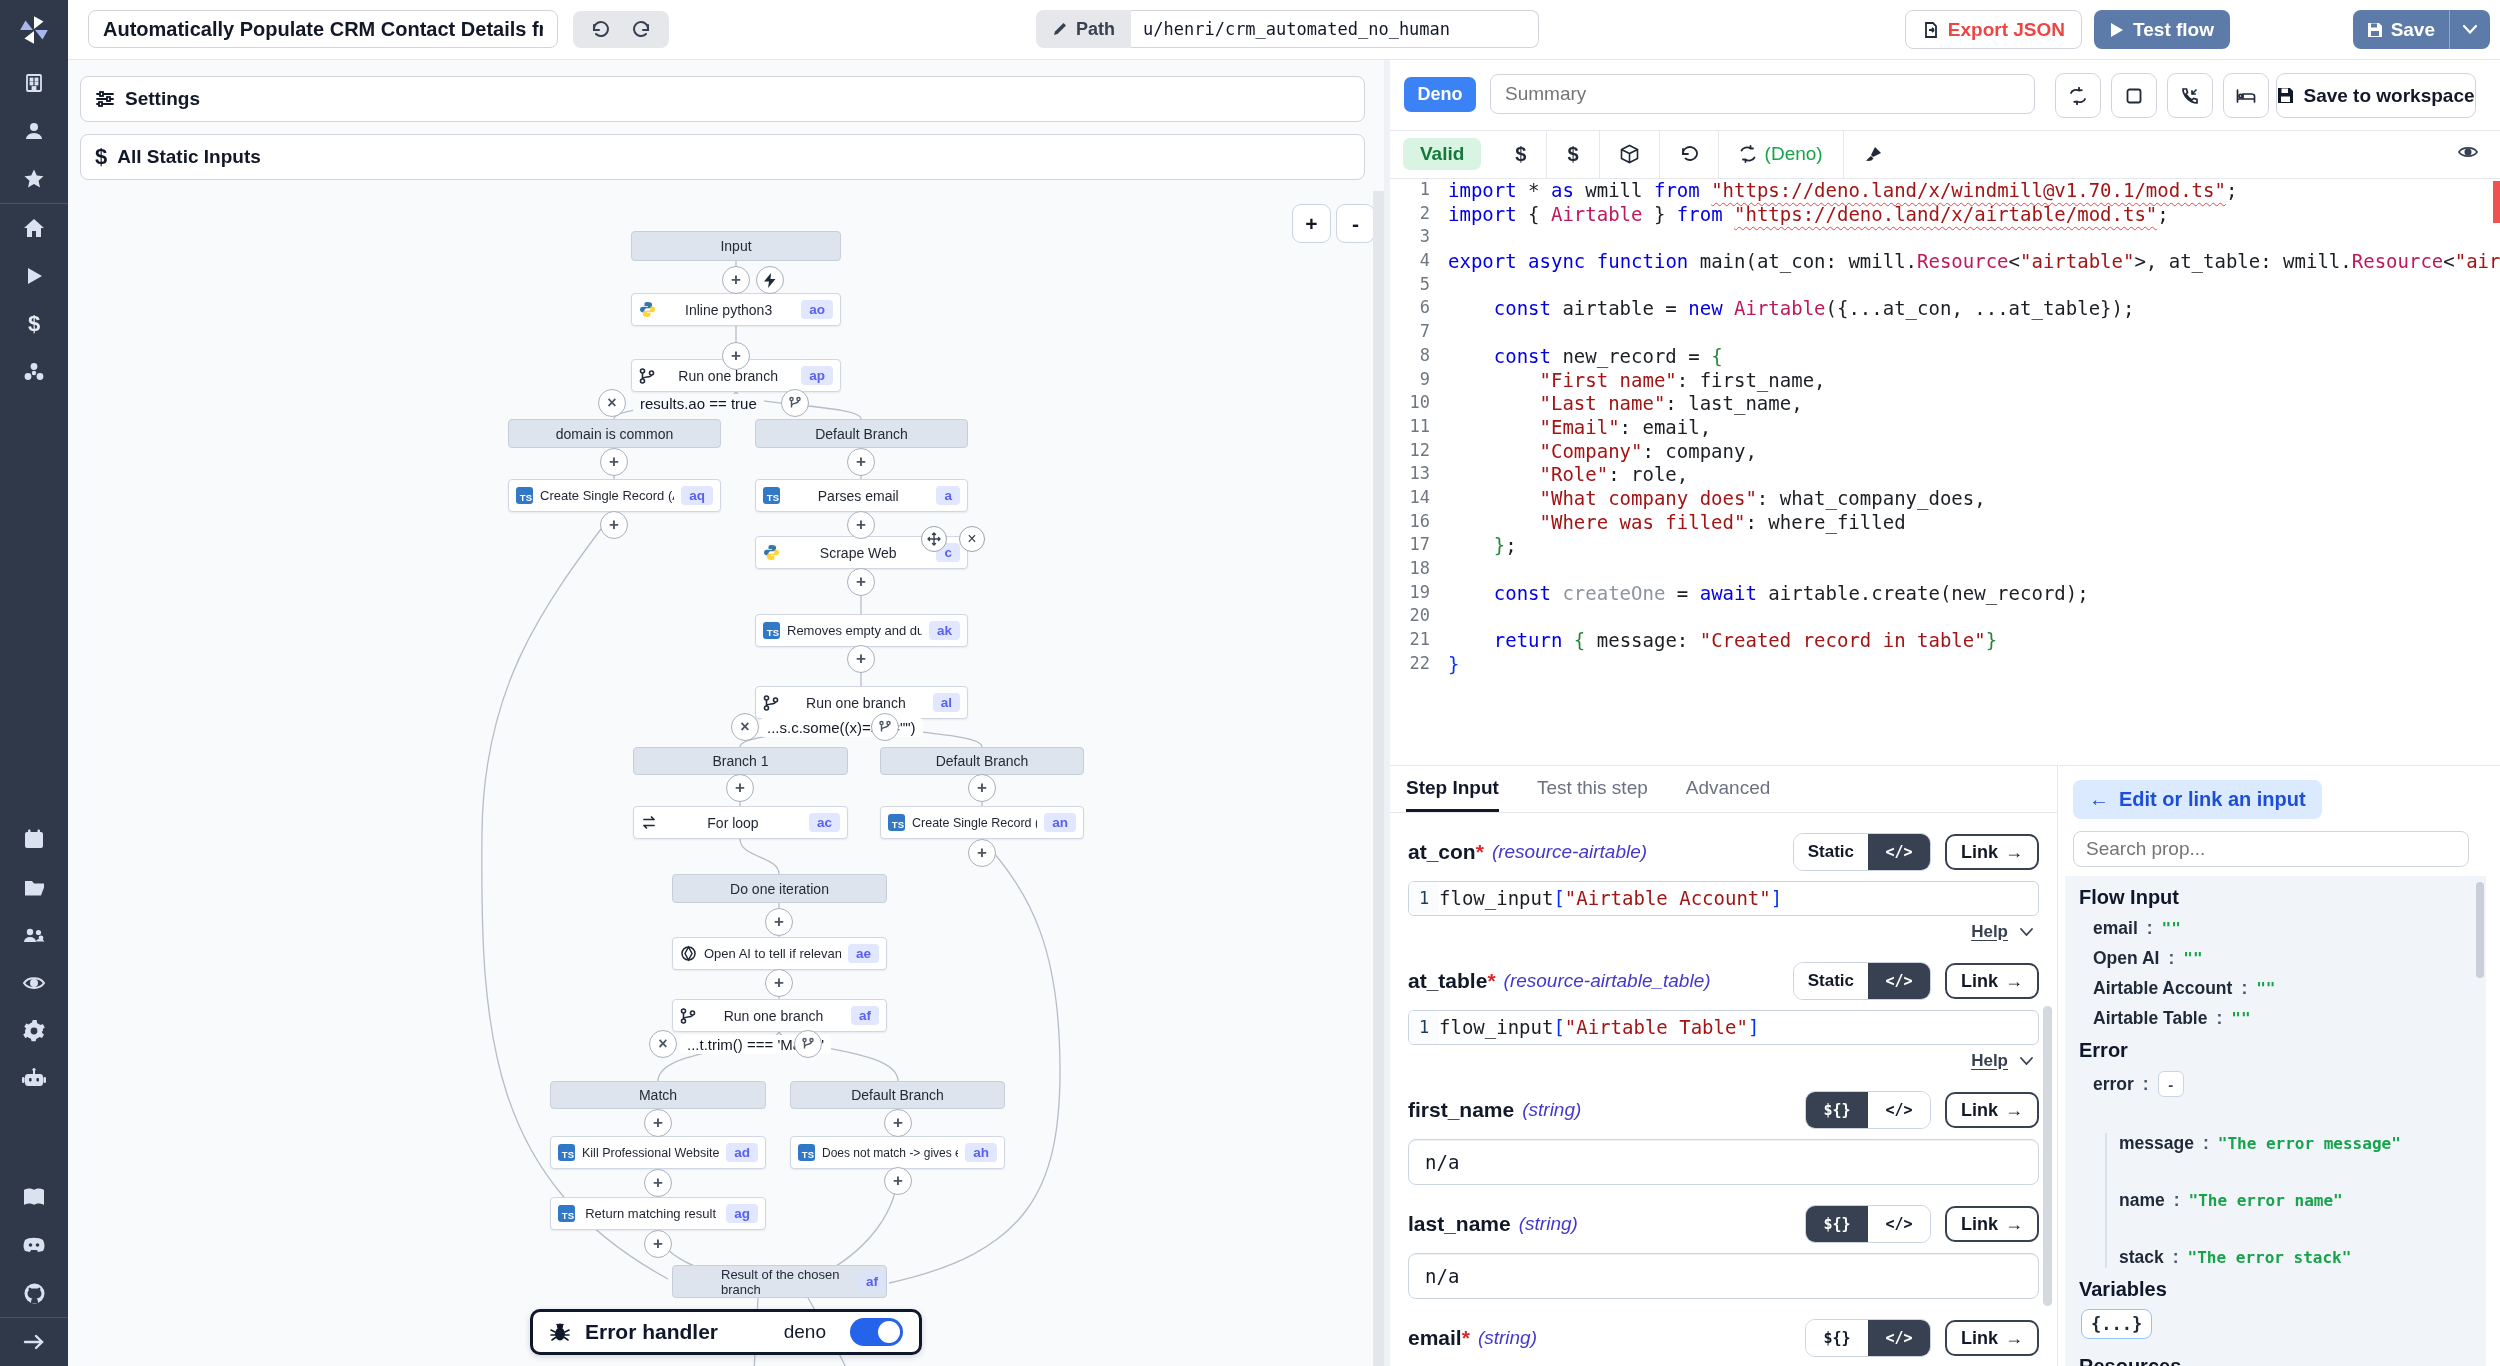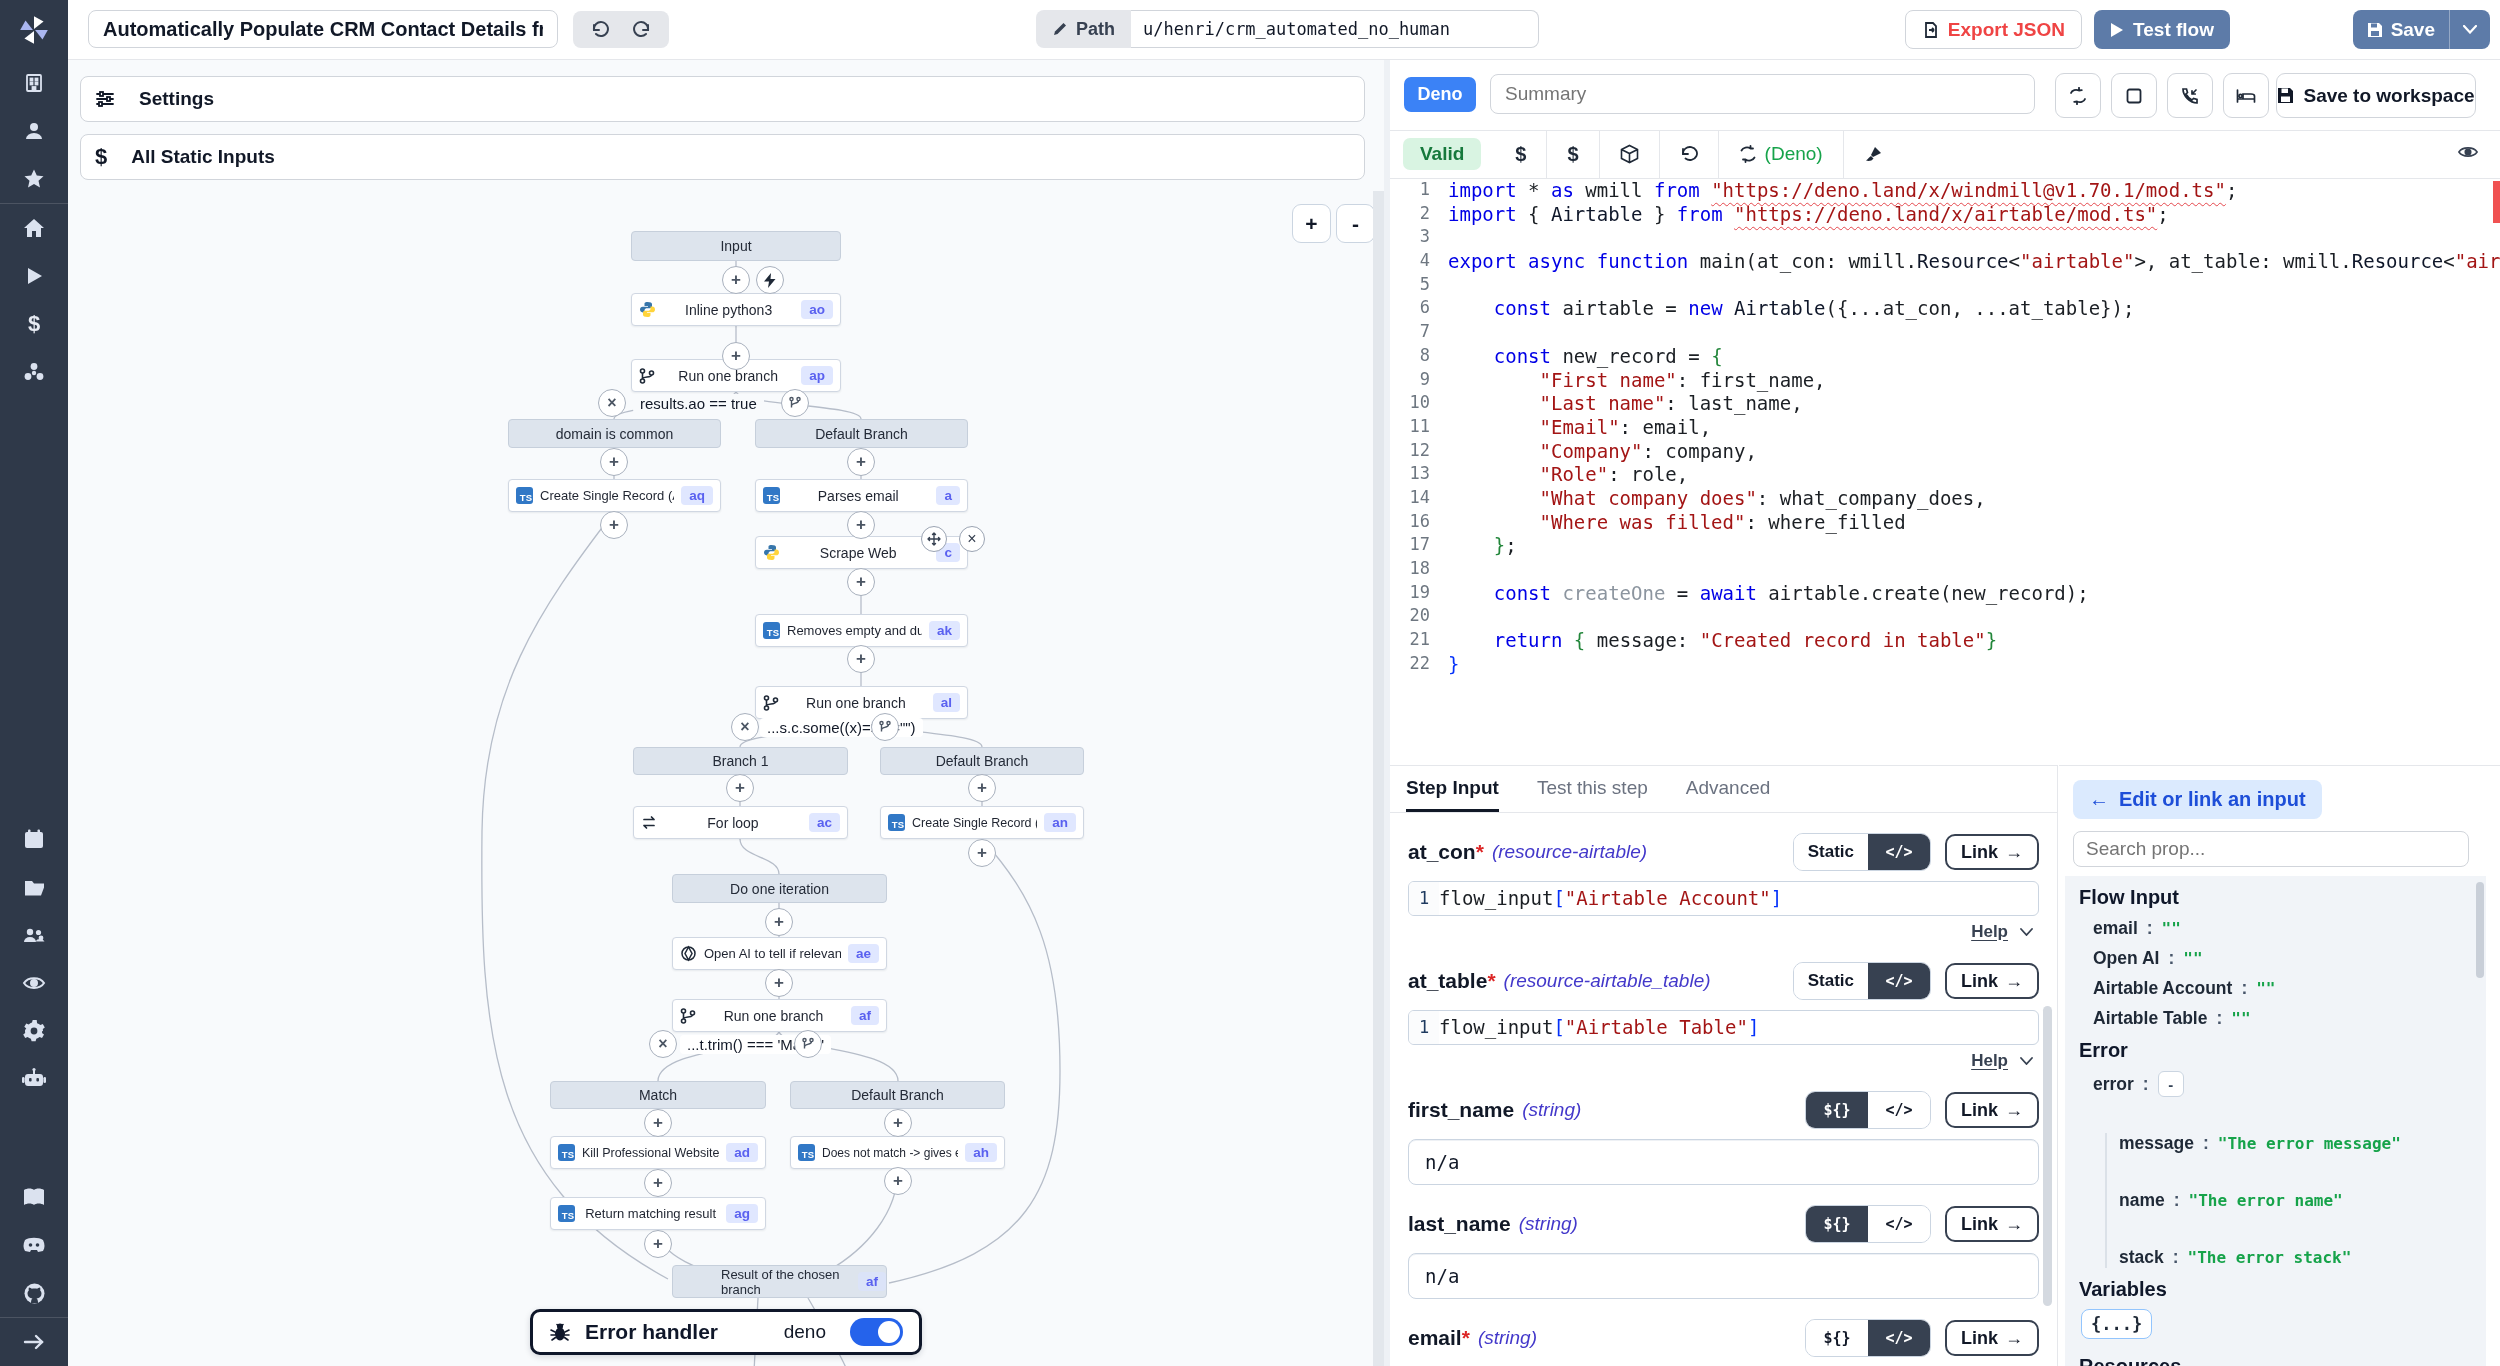--- a/index.html
+++ b/index.html
@@ -28,21 +28,21 @@
           font:700 19px "Liberation Sans",sans-serif;box-sizing:border-box;padding:0 16px;cursor:pointer;}
   .tb-white{background:#fff;border:1px solid #d1d5db;color:#ef4444;}
   .tb-blue{background:#5d7ba8;color:#fff;border:none;}
   .save-split{position:absolute;top:10px;right:10px;height:39px;display:flex;border-radius:8px;overflow:hidden;background:#5d7ba8;color:#fff;}
   .save-main{display:flex;align-items:center;gap:8px;padding:0 14px;font:700 19px "Liberation Sans",sans-serif;}
   .save-caret{display:flex;align-items:center;justify-content:center;width:40px;border-left:1px solid rgba(255,255,255,.35);}
   
   .flow-panel{position:absolute;left:68px;top:60px;width:1316px;bottom:0;background:#f8fafc;}
   .resizer{position:absolute;left:1384px;top:60px;width:6px;bottom:0;background:#eef1f5;border-right:1px solid #e5e7eb;}
   .bar{position:absolute;left:12px;width:1285px;height:46px;background:#fff;border:1px solid #d1d5db;border-radius:8px;
-       display:flex;align-items:center;gap:24px;padding:0 14px;box-sizing:border-box;font:700 19px "Liberation Sans",sans-serif;color:#111827;}
+       display:flex;align-items:center;gap:10px;padding:0 14px;box-sizing:border-box;font:700 19px "Liberation Sans",sans-serif;color:#111827;}
   .canvas{position:absolute;left:0;top:131px;width:1306px;bottom:0;overflow:hidden;}
   .canvas-scroll{position:absolute;right:0;top:131px;width:11px;bottom:0;background:#e3e7ec;}
   .zoom-btn{position:absolute;width:37px;height:37px;background:#fff;border:1px solid #cbd5e1;border-radius:9px;
             display:flex;align-items:center;justify-content:center;font:700 21px "Liberation Sans",sans-serif;color:#111827;}
   .edges{position:absolute;left:0;top:0;z-index:0;}
   .node{position:absolute;height:33px;display:flex;align-items:center;gap:7px;background:#fff;border:1px solid #d0d7e2;border-radius:4px;
         box-shadow:0 1px 2px rgba(15,23,42,.07);padding:0 7px;box-sizing:border-box;z-index:2;}
   .nlbl{flex:1;text-align:center;white-space:nowrap;overflow:hidden;font-size:14px;color:#1f2430;}
   .nbadge{background:#e0e7ff;color:#5a61f0;font-weight:700;font-size:13.5px;padding:2px 8px;border-radius:4px;}
   .gnode{position:absolute;display:flex;align-items:center;justify-content:center;gap:10px;background:#dde4ed;border:1px solid #c6cfdb;
@@ -80,21 +80,21 @@
   .sub-cell:first-of-type{border-left:none;}
   .dollar-ic{font:600 20px "Liberation Sans",sans-serif;}
   .deno-note{color:#16a34a;font:19px "Liberation Sans",sans-serif;margin-left:8px;}
   .eye-right{position:absolute;right:22px;top:84px;color:#374151;}
   
   .code-area{position:absolute;left:0;top:119px;right:0;height:586px;overflow:hidden;background:#fff;}
   .cl{display:flex;height:23.7px;line-height:23.7px;font:19px "DejaVu Sans Mono",monospace;white-space:pre;}
   .code-area .ln{width:40px;min-width:40px;text-align:right;padding-right:18px;color:#6e7781;font-size:17px;}
   .tk-k{color:#0000e6;} .tk-s{color:#a31515;}
   .tk-su{color:#a31515;text-decoration:underline;text-decoration-style:wavy;text-decoration-color:#e5484d;text-decoration-thickness:1px;text-underline-offset:5px;}
-  .tk-t{color:#0f172a;} .tk-p{color:#1b1f24;} .tk-dim{color:#8c959f;} .tk-g{color:#22863a;} .tk-b2,.tk-b{color:#0431fa;}
+  .tk-t{color:#be185d;} .tk-p{color:#1b1f24;} .tk-dim{color:#8c959f;} .tk-g{color:#22863a;} .tk-b2,.tk-b{color:#0431fa;}
   .err-mark{position:absolute;right:0;top:121px;width:7px;height:42px;background:#f05252;}
   
   .step-panel{position:absolute;left:0;top:705px;width:668px;bottom:0;border-top:1px solid #e5e7eb;border-right:1px solid #e5e7eb;
               overflow:hidden;box-sizing:border-box;}
   .tabs{height:46px;border-bottom:1px solid #e5e7eb;display:flex;align-items:stretch;padding-left:16px;gap:38px;}
   .tab{display:flex;align-items:center;font:19px "Liberation Sans",sans-serif;color:#6b7280;border-bottom:3px solid transparent;}
   .tab.active{color:#111827;font-weight:700;border-bottom-color:#111827;}
   .field-head{display:flex;align-items:center;margin:20px 18px 10px 18px;}
   .fname{font:700 21px "Liberation Sans",sans-serif;color:#111827;}
   .fstar{color:#dc2626;font:700 21px "Liberation Sans",sans-serif;}

